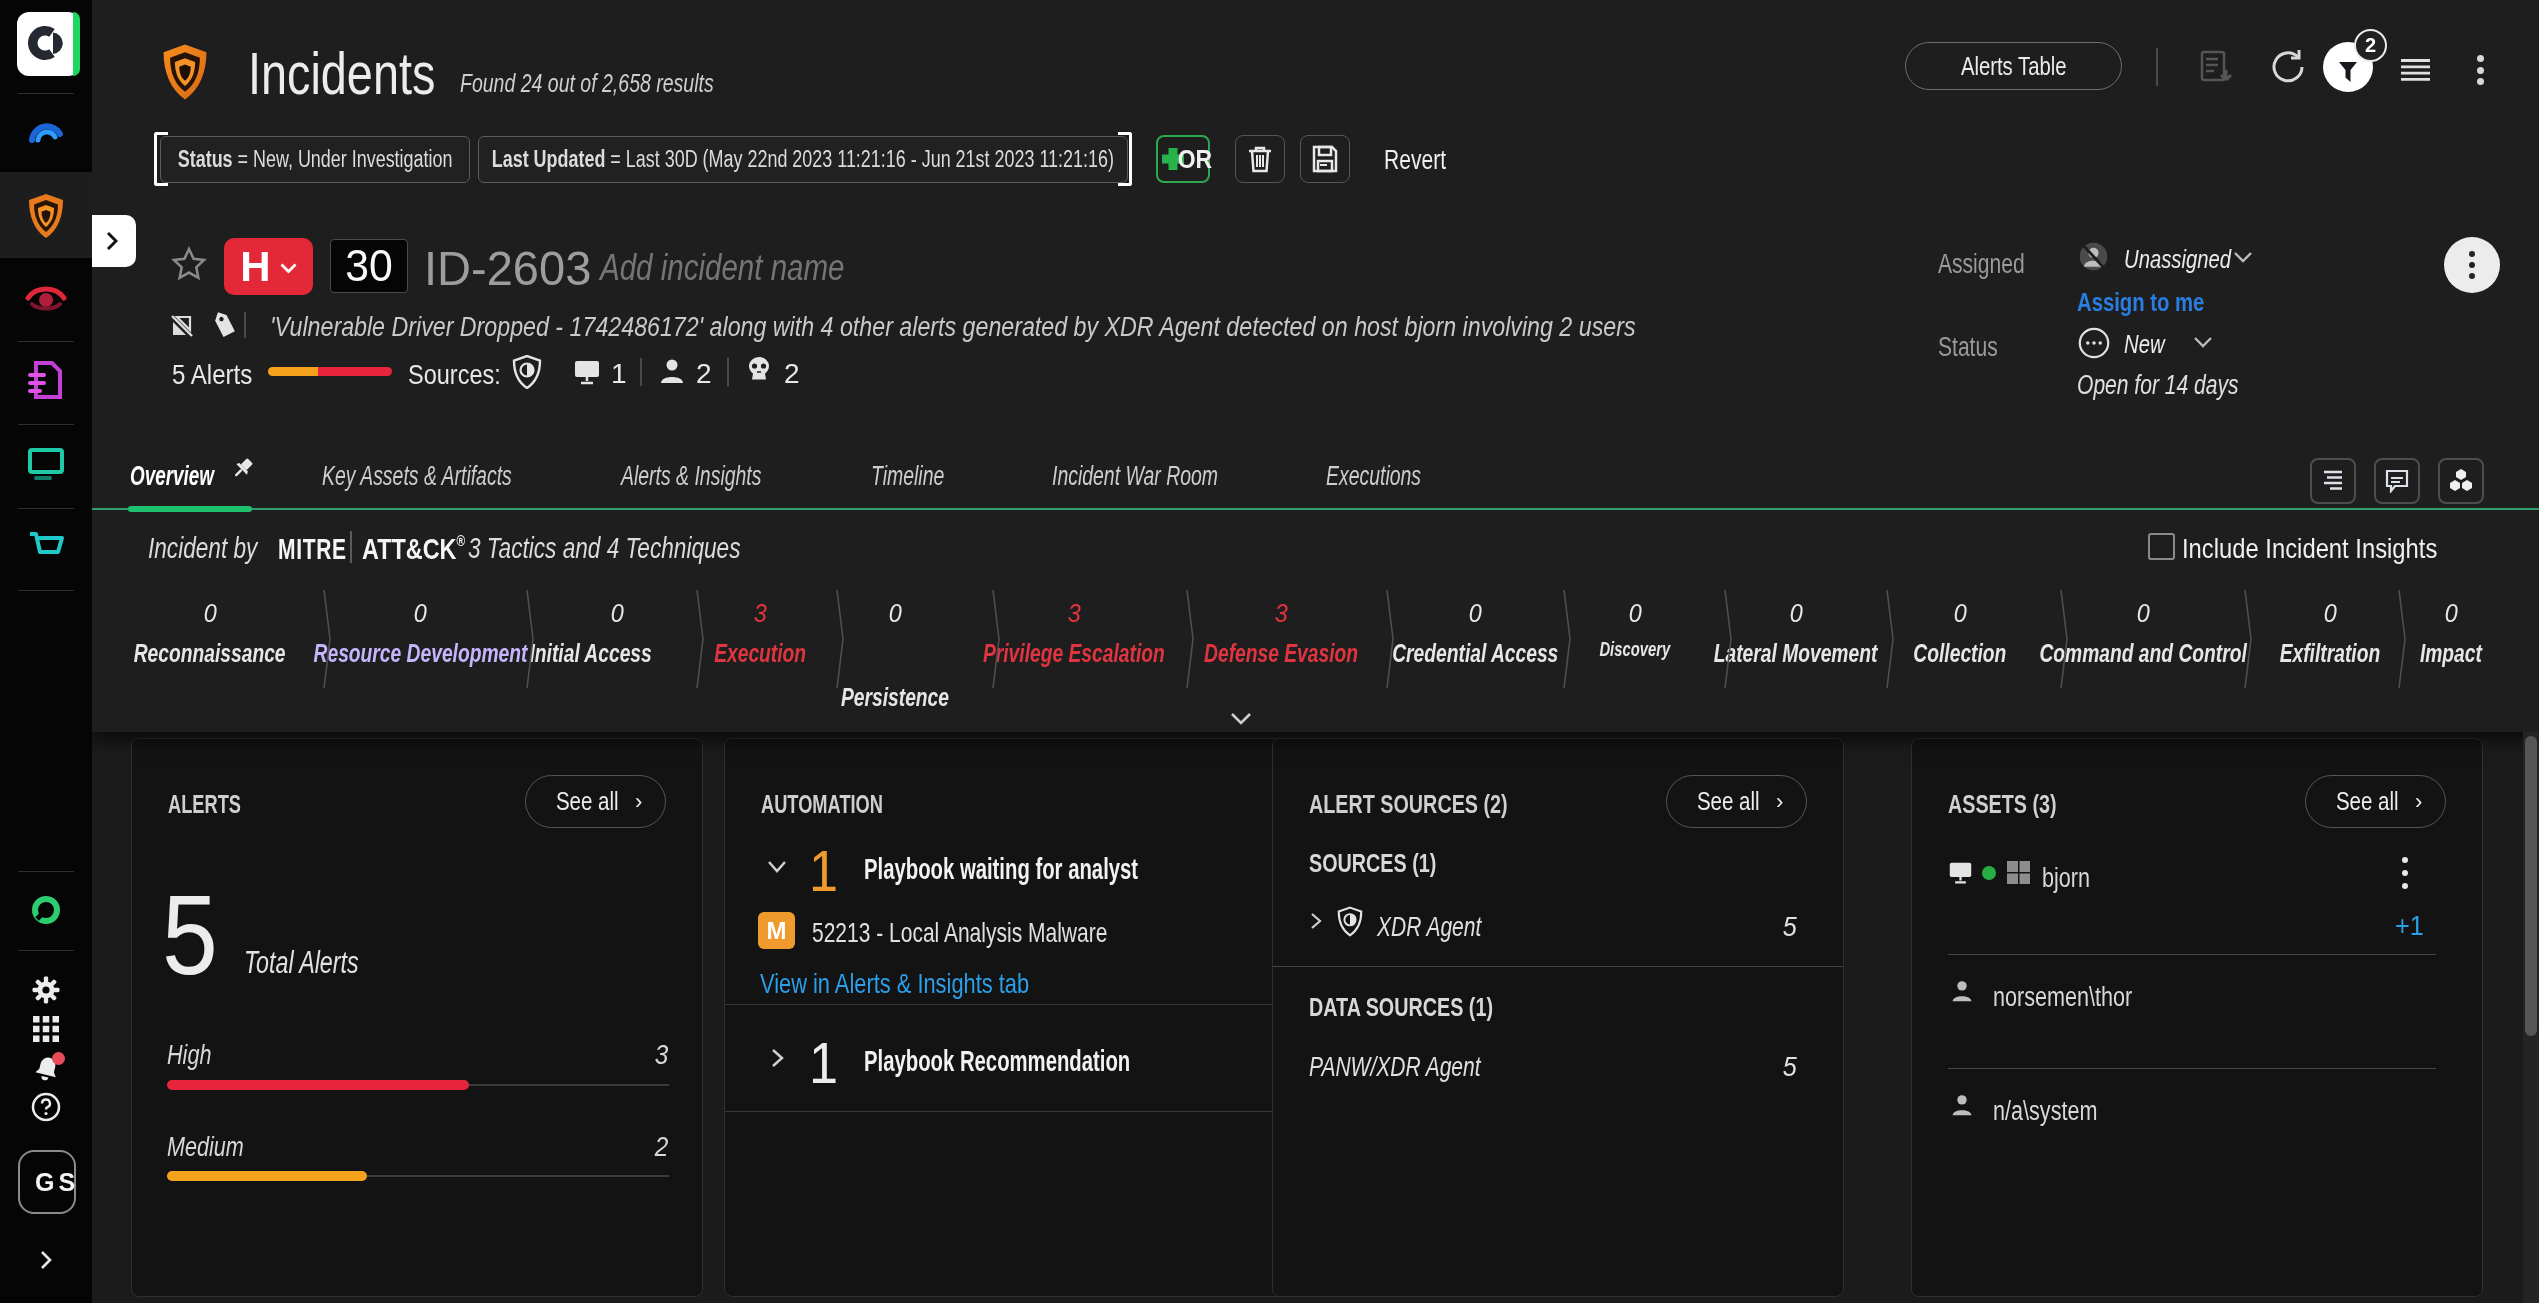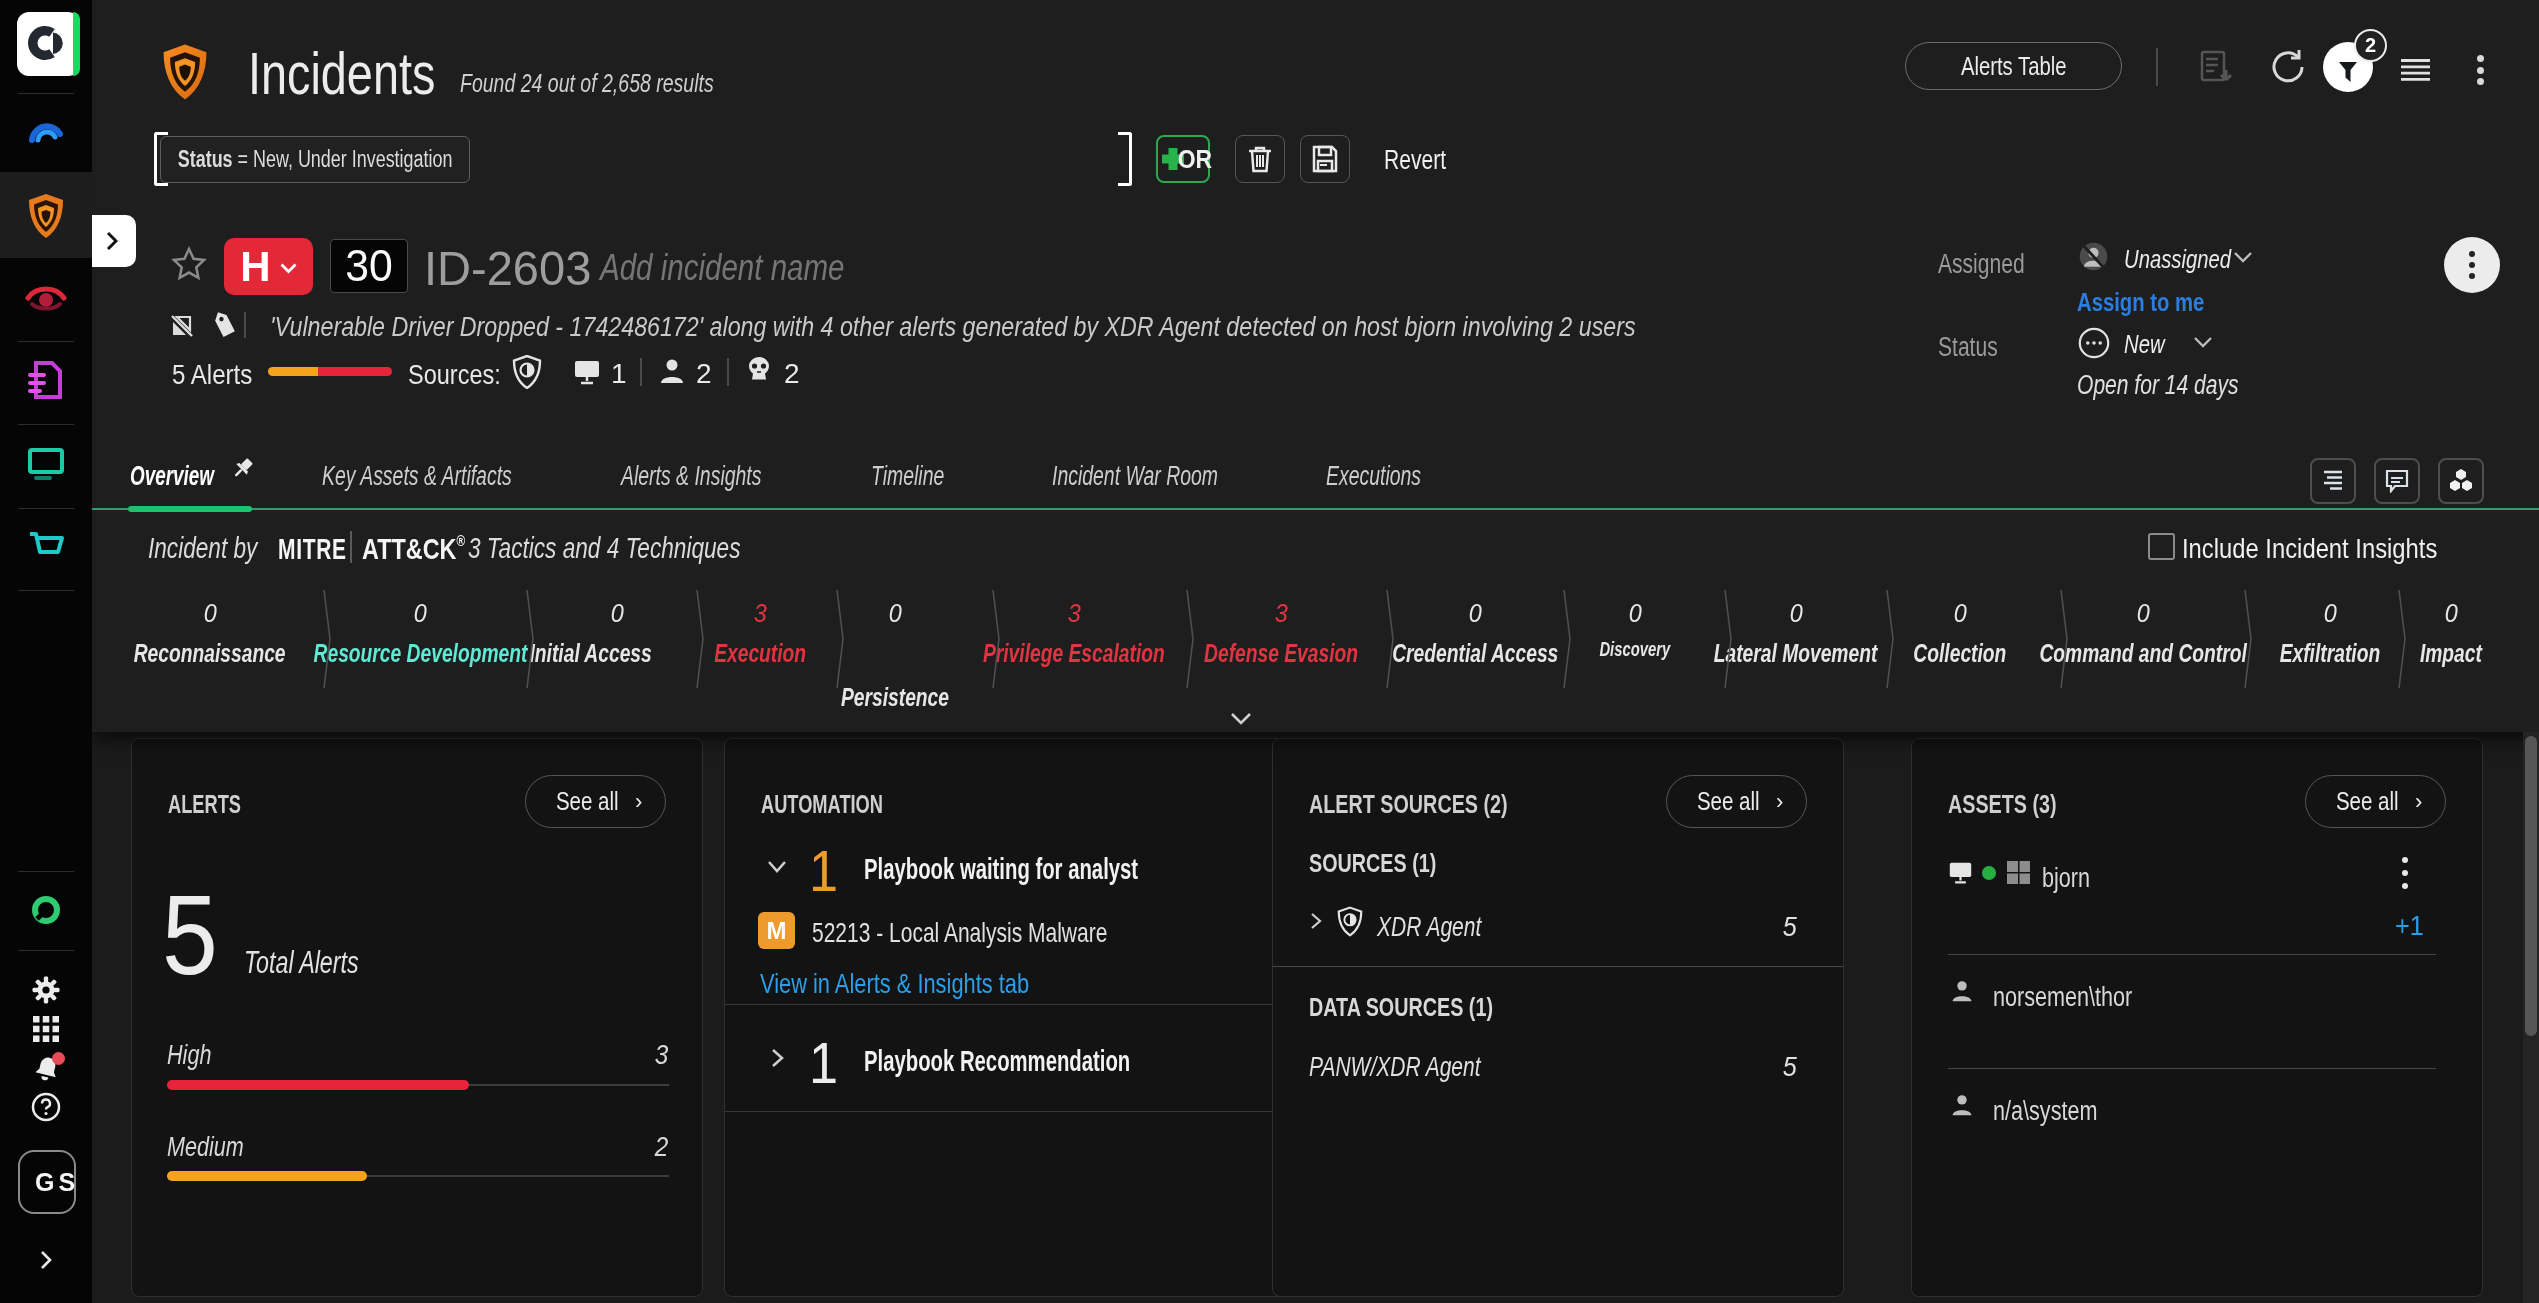--- a/index.html
+++ b/index.html
@@ -166,20 +166,23 @@
     <div class="abs kebab3" style="left:2385px; top:55px; width:7px; height:30px;">
         <i style="width:7px;height:7px;border-radius:50%;background:#d8d8d8;"></i>
         <i style="width:7px;height:7px;border-radius:50%;background:#d8d8d8;"></i>
         <i style="width:7px;height:7px;border-radius:50%;background:#d8d8d8;"></i>
       </div>
 
     <div class="abs" style="left:62px; top:132px; width:14px; height:54px; border:3px solid #fff; border-right:none; border-radius:3px 0 0 3px;"></div>
     <div class="abs" style="left:68px; top:136px; width:310px; height:47px; background:#212121; border:1px solid #5c5c5c; border-radius:6px; display:flex; align-items:center; justify-content:center; font-size:23px; color:#dcdcdc;">
         <span class="sxc"><span class="b">Status</span>&nbsp;=&nbsp;New, Under Investigation</span>
       </div>
+    <div class="abs" style="left:386px; top:136px; width:650px; height:47px; background:#212121; border:1px solid #5c5c5c; border-radius:6px; display:flex; align-items:center; justify-content:center; font-size:23px; color:#dcdcdc;">
+        <span class="sxc"><span class="b">Last Updated</span>&nbsp;=&nbsp;Last 30D (May 22nd 2023 11:21:16 - Jun 21st 2023 11:21:16)</span>
+      </div>
     <div class="abs" style="left:1026px; top:132px; width:14px; height:54px; border:3px solid #fff; border-left:none; border-radius:0 3px 3px 0;"></div>
     <div class="abs" style="left:1064px; top:135px; width:54px; height:48px; border:2px solid #2ea84f; border-radius:8px;"></div>
     <svg class="abs" style="left:1070px; top:145px;" width="52" height="28" viewBox="0 0 52 28">
       <path d="M11 3 v22 M0 14 h22" stroke="#27b24b" stroke-width="9"></path>
       <text x="17" y="23.5" fill="#f0f0f0" font-size="25" font-weight="bold" font-family="Liberation Sans" transform="scale(0.92,1)">OR</text>
     </svg>
     <div class="abs" style="left:1143px; top:135px; width:50px; height:48px; border:1px solid #565656; border-radius:8px;"></div>
     <svg class="abs" style="left:1155px; top:145px;" width="26" height="28" viewBox="0 0 26 28">
       <path d="M2 6 h22 M9 6 v-3 h8 v3" fill="none" stroke="#e8e8e8" stroke-width="2.5"></path>
       <path d="M5 6 l1.5 20 h13 L21 6" fill="none" stroke="#e8e8e8" stroke-width="2.5"></path>
@@ -323,21 +326,21 @@
     <div class="abs" style="left:258px; top:531px; width:2px; height:32px; background:#5a5a5a;"></div>
     <div class="abs b" style="left:270px; top:532px; font-size:30px; color:#f5f5f5; transform:scaleX(0.78); transform-origin:0 50%; white-space:nowrap;">ATT&amp;CK<span style="font-size:15px; vertical-align:top;">®</span></div>
     <div class="abs sx it" style="left:376px; top:532px; font-size:29px; color:#dcdcdc;">3 Tactics and 4 Techniques</div>
     <div class="abs" style="left:2056px; top:533px; width:27px; height:27px; border:2px solid #8a8a8a; border-radius:3px;"></div>
     <div class="abs" style="left:2090px; top:533px; font-size:28px; color:#f0f0f0; transform:scaleX(0.85); transform-origin:0 50%; white-space:nowrap;">Include Incident Insights</div>
 
     <div id="tactics">
     <div class="abs it" style="left:-32px; top:598px; width:300px; text-align:center; font-size:26px; color:#e6e6e6;"><span class="sxc" style="transform:scaleX(0.9);">0</span></div>
     <div class="abs it b" style="left:-32px; top:638px; width:300px; text-align:center; font-size:26px; color:#e6e6e6;"><span class="sxc" style="transform:scaleX(0.74);">Reconnaissance</span></div>
     <div class="abs it" style="left:178px; top:598px; width:300px; text-align:center; font-size:26px; color:#e6e6e6;"><span class="sxc" style="transform:scaleX(0.9);">0</span></div>
-    <div class="abs it b" style="left:178px; top:638px; width:300px; text-align:center; font-size:26px; color:#5eead4;"><span class="sxc" style="transform:scaleX(0.74);">Resource Development</span></div>
+    <div class="abs it b" style="left:178px; top:638px; width:300px; text-align:center; font-size:26px; color:#c4b5fd;"><span class="sxc" style="transform:scaleX(0.74);">Resource Development</span></div>
     <div class="abs it" style="left:375px; top:598px; width:300px; text-align:center; font-size:26px; color:#e6e6e6;"><span class="sxc" style="transform:scaleX(0.9);">0</span></div>
     <div class="abs it b" style="left:375px; top:638px; width:240px; text-align:center; font-size:26px; color:#e6e6e6;padding-left:8px;"><span class="sxc" style="transform:scaleX(0.74);">Initial Access</span></div>
     <div class="abs it" style="left:518px; top:598px; width:300px; text-align:center; font-size:26px; color:#e03440;"><span class="sxc" style="transform:scaleX(0.9);">3</span></div>
     <div class="abs it b" style="left:518px; top:638px; width:300px; text-align:center; font-size:26px; color:#e03440;"><span class="sxc" style="transform:scaleX(0.74);">Execution</span></div>
     <div class="abs it" style="left:653px; top:598px; width:300px; text-align:center; font-size:26px; color:#e6e6e6;"><span class="sxc" style="transform:scaleX(0.9);">0</span></div>
     <div class="abs it b" style="left:653px; top:638px; width:300px; text-align:center; font-size:26px; color:#e6e6e6;margin-top:44px;"><span class="sxc" style="transform:scaleX(0.74);">Persistence</span></div>
     <div class="abs it" style="left:832px; top:598px; width:300px; text-align:center; font-size:26px; color:#e03440;"><span class="sxc" style="transform:scaleX(0.9);">3</span></div>
     <div class="abs it b" style="left:832px; top:638px; width:300px; text-align:center; font-size:26px; color:#e03440;"><span class="sxc" style="transform:scaleX(0.74);">Privilege Escalation</span></div>
     <div class="abs it" style="left:1039px; top:598px; width:300px; text-align:center; font-size:26px; color:#e03440;"><span class="sxc" style="transform:scaleX(0.9);">3</span></div>
     <div class="abs it b" style="left:1039px; top:638px; width:300px; text-align:center; font-size:26px; color:#e03440;"><span class="sxc" style="transform:scaleX(0.74);">Defense Evasion</span></div>

